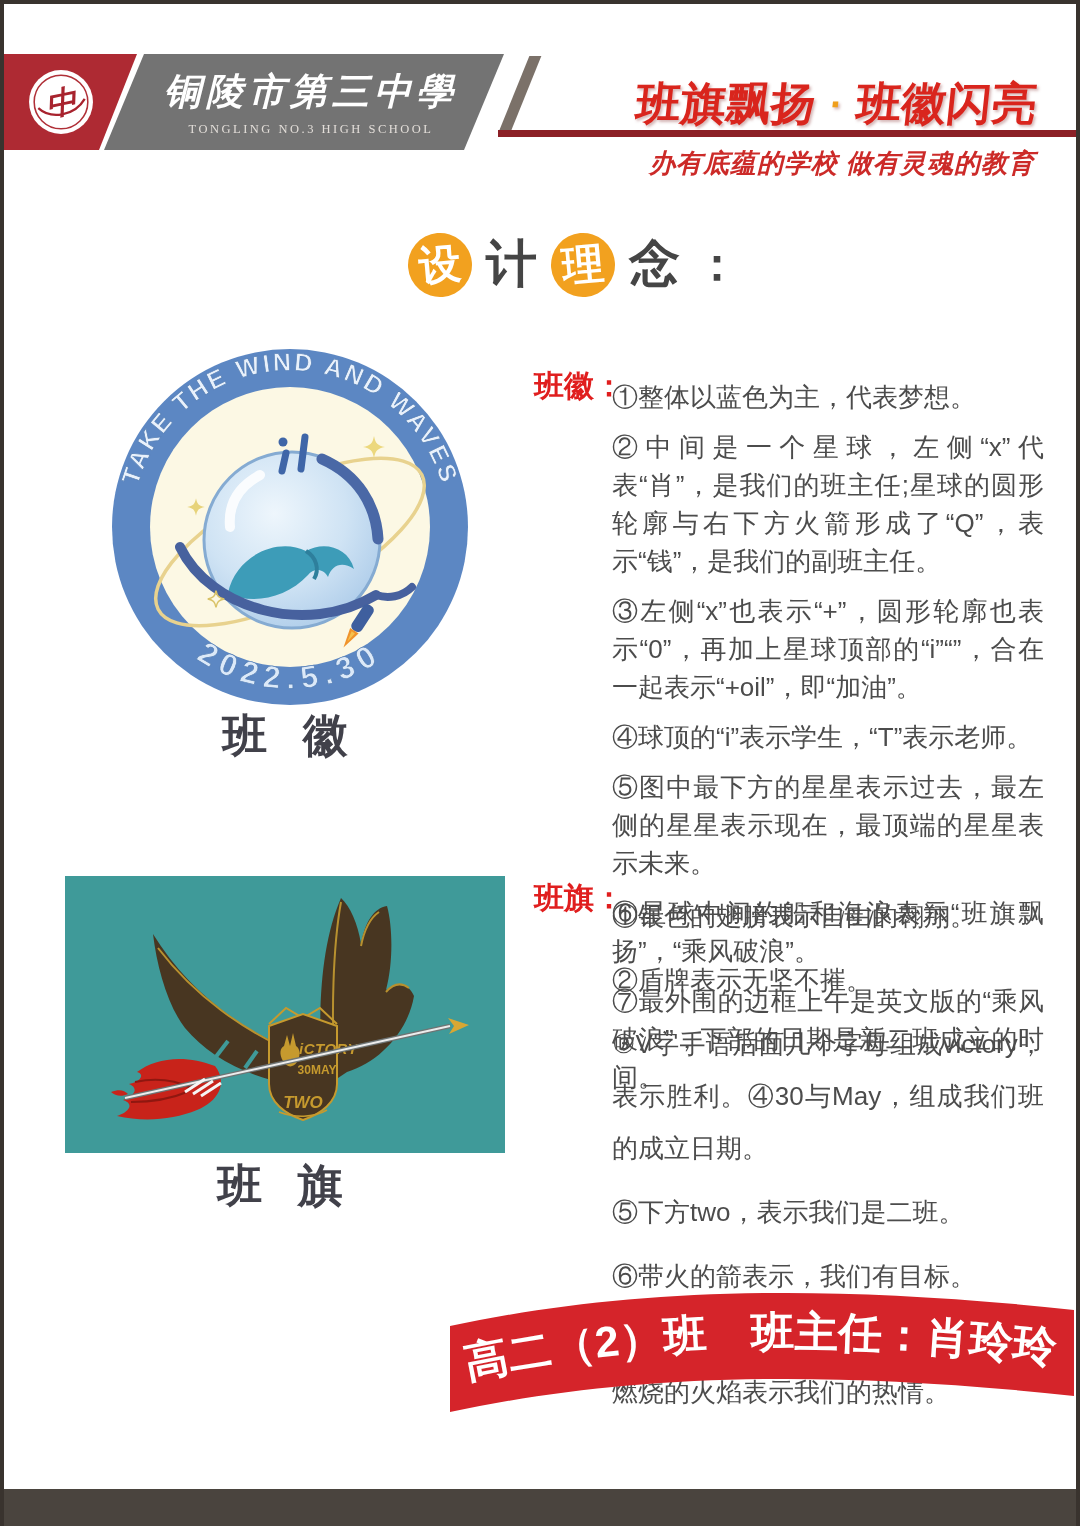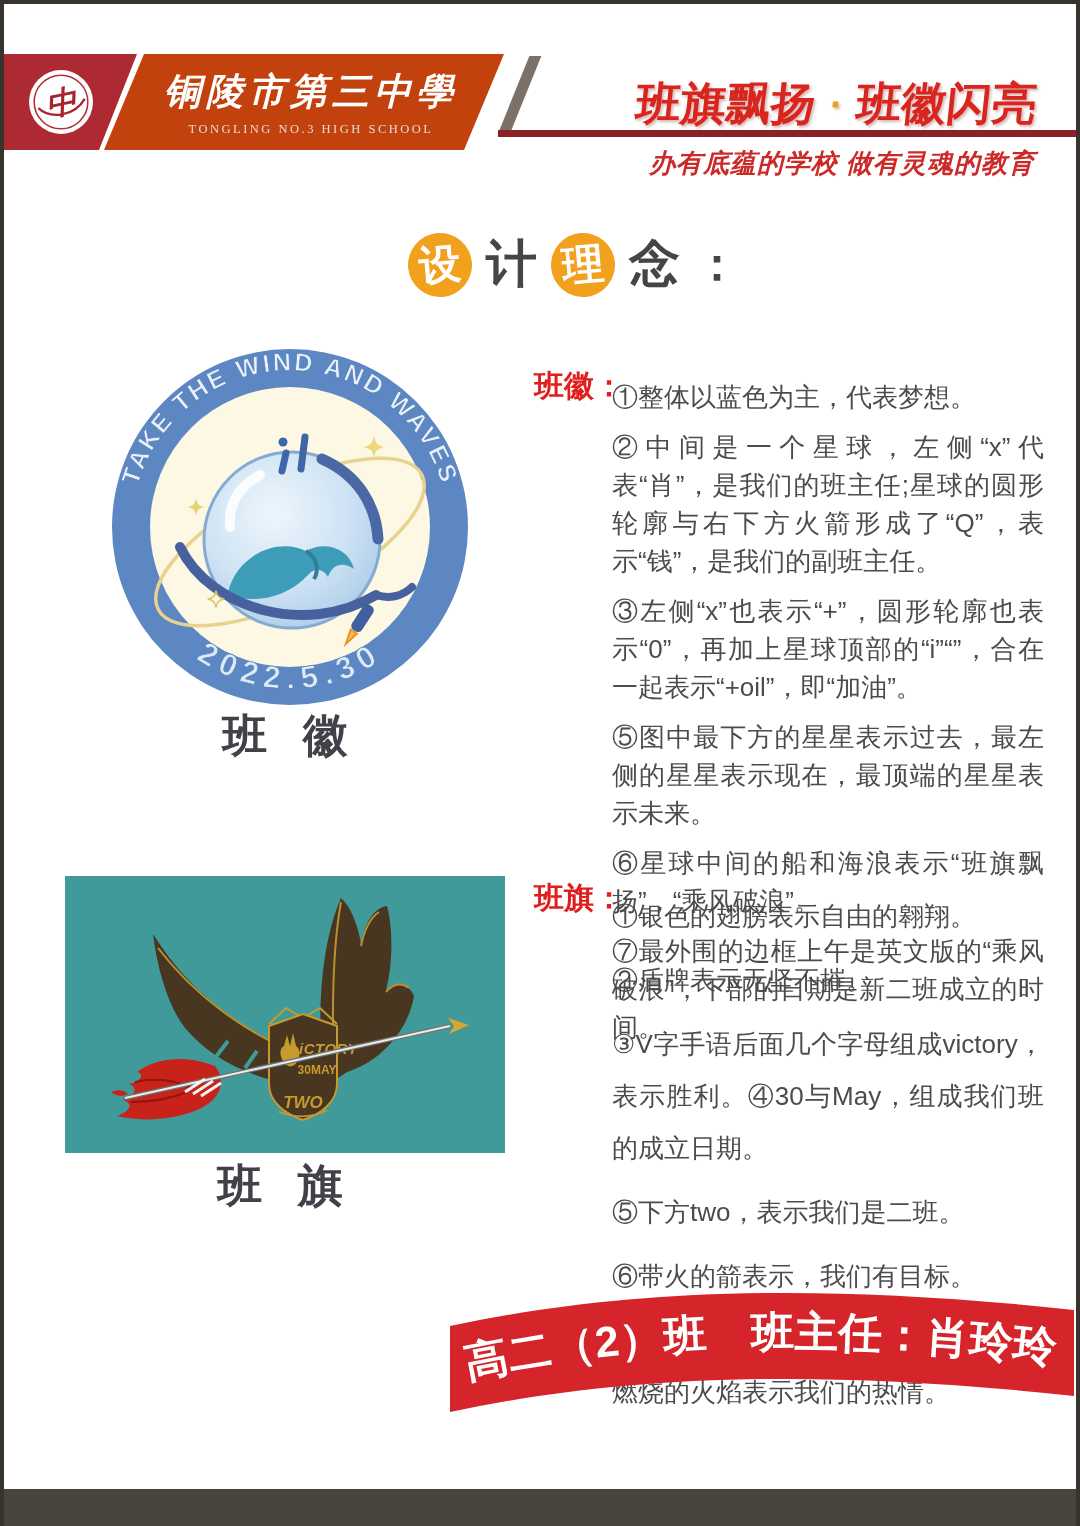--- a/index.html
+++ b/index.html
@@ -7,21 +7,21 @@
         font-family:"Liberation Sans",sans-serif;}
   .edge{position:absolute;background:#39332e;z-index:50;}
   .edge.left{left:0;top:0;width:4px;height:1526px;}
   .edge.top{left:0;top:0;width:1080px;height:4px;}
   .edge.right{right:0;top:0;width:4px;height:1526px;}
 
   
   .hdr-red{position:absolute;left:4px;top:54px;width:150px;height:96px;background:#ae2a33;
            clip-path:polygon(0 0,133px 0,95px 96px,0 96px);}
   .logo{position:absolute;left:24px;top:15px;width:66px;height:66px;}
-  .hdr-gray{position:absolute;left:104px;top:54px;width:400px;height:96px;background:#c2410c;
+  .hdr-gray{position:absolute;left:104px;top:54px;width:400px;height:96px;background:#737373;
             clip-path:polygon(40px 0,400px 0,360px 96px,0 96px);
             display:flex;flex-direction:column;justify-content:center;align-items:center;padding-left:14px;box-sizing:border-box;}
   .school-cn{font-family:"DejaVu Serif",serif;font-style:italic;font-weight:bold;color:#ffffff;
              font-size:37px;letter-spacing:5px;white-space:nowrap;}
   .school-en{font-family:"Liberation Serif",serif;color:#e3ded9;font-size:12.5px;letter-spacing:2.5px;margin-top:5px;white-space:nowrap;}
   .hdr-sliver{position:absolute;left:514px;top:56px;width:12px;height:76px;background:#7b7169;transform:skewX(-22deg);}
   .hdr-line{position:absolute;left:498px;top:130px;width:578px;height:7px;background:#8c2026;}
   .hdr-banner{position:absolute;left:636px;top:74px;width:440px;display:flex;align-items:center;
               font-weight:bold;font-size:45px;color:#d9251d;transform:skewX(-6deg);
               text-shadow:2px 2px 3px rgba(130,40,40,.35);white-space:nowrap;}
@@ -139,20 +139,21 @@
     </text>
   </svg>
   <div class="art-label lbl-badge">班 徽</div>
 
   <div class="txtcol col-badge">
     <span class="head">班徽：</span>
     <div class="items">
       <p>①整体以蓝色为主，代表梦想。</p>
       <p>②中间是一个星球，左侧“x”代表“肖”，是我们的班主任;星球的圆形轮廓与右下方火箭形成了“Q”，表示“钱”，是我们的副班主任。</p>
       <p>③左侧“x”也表示“+”，圆形轮廓也表示“0”，再加上星球顶部的“i”“”，合在一起表示“+oil”，即“加油”。</p>
+      <p>④球顶的“i”表示学生，“T”表示老师。</p>
       <p>⑤图中最下方的星星表示过去，最左侧的星星表示现在，最顶端的星星表示未来。</p>
       <p>⑥星球中间的船和海浪表示“班旗飘扬”，“乘风破浪”。</p>
       <p>⑦最外围的边框上午是英文版的“乘风破浪”，下部的日期是新二班成立的时间。</p>
     </div>
   </div>
 
   <svg class="flagimg" viewBox="0 0 440 277">
     <rect x="0" y="0" width="440" height="277" fill="#3f9a99"></rect>
     <g>
       <path d="M88,58 C120,110 170,152 232,176 L258,188 L258,212 C200,210 148,186 120,152 C103,130 92,92 88,58 Z" fill="#483621"></path>

